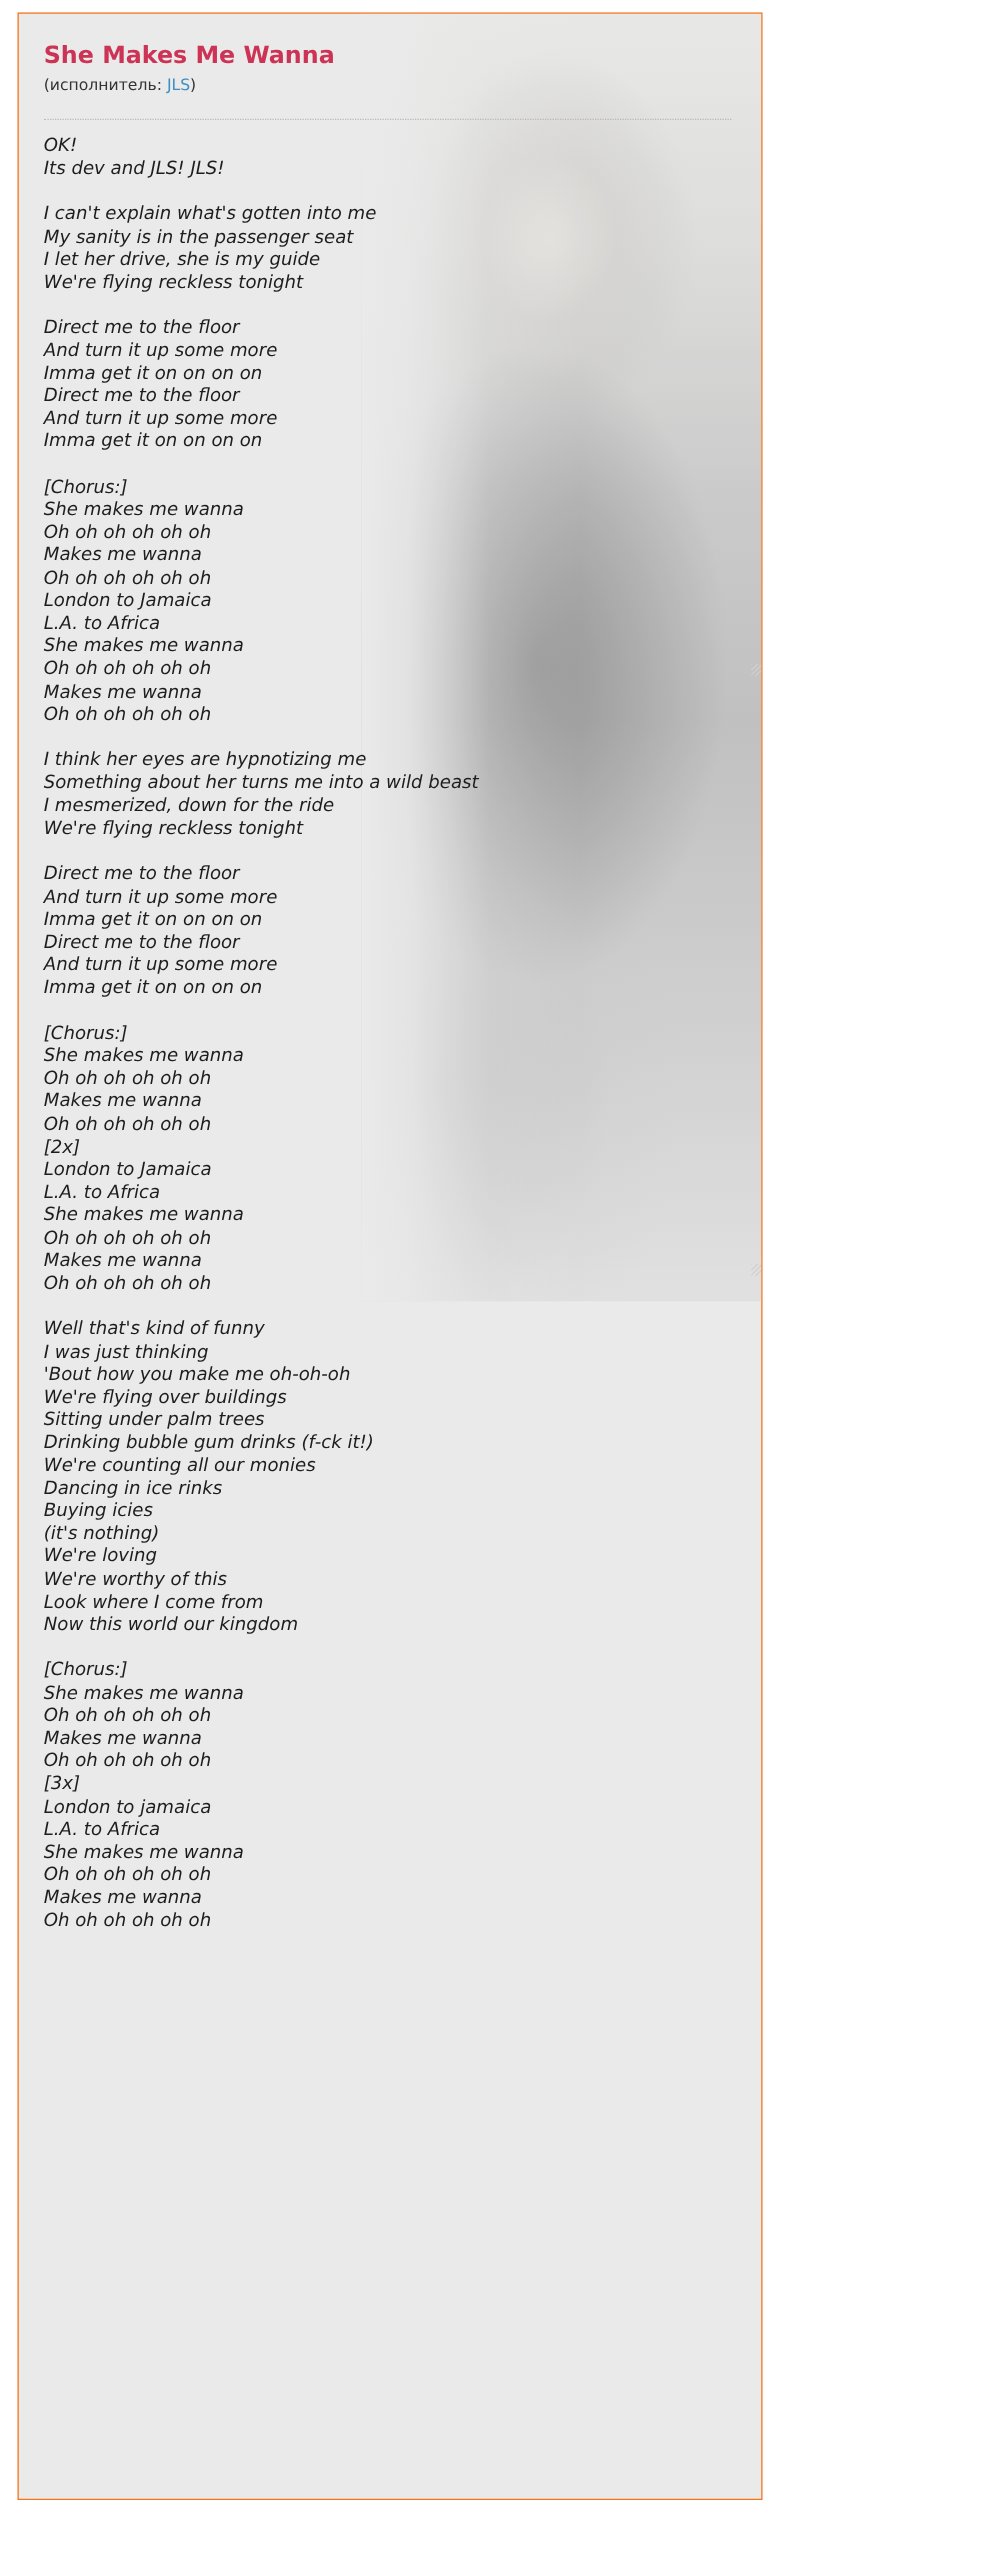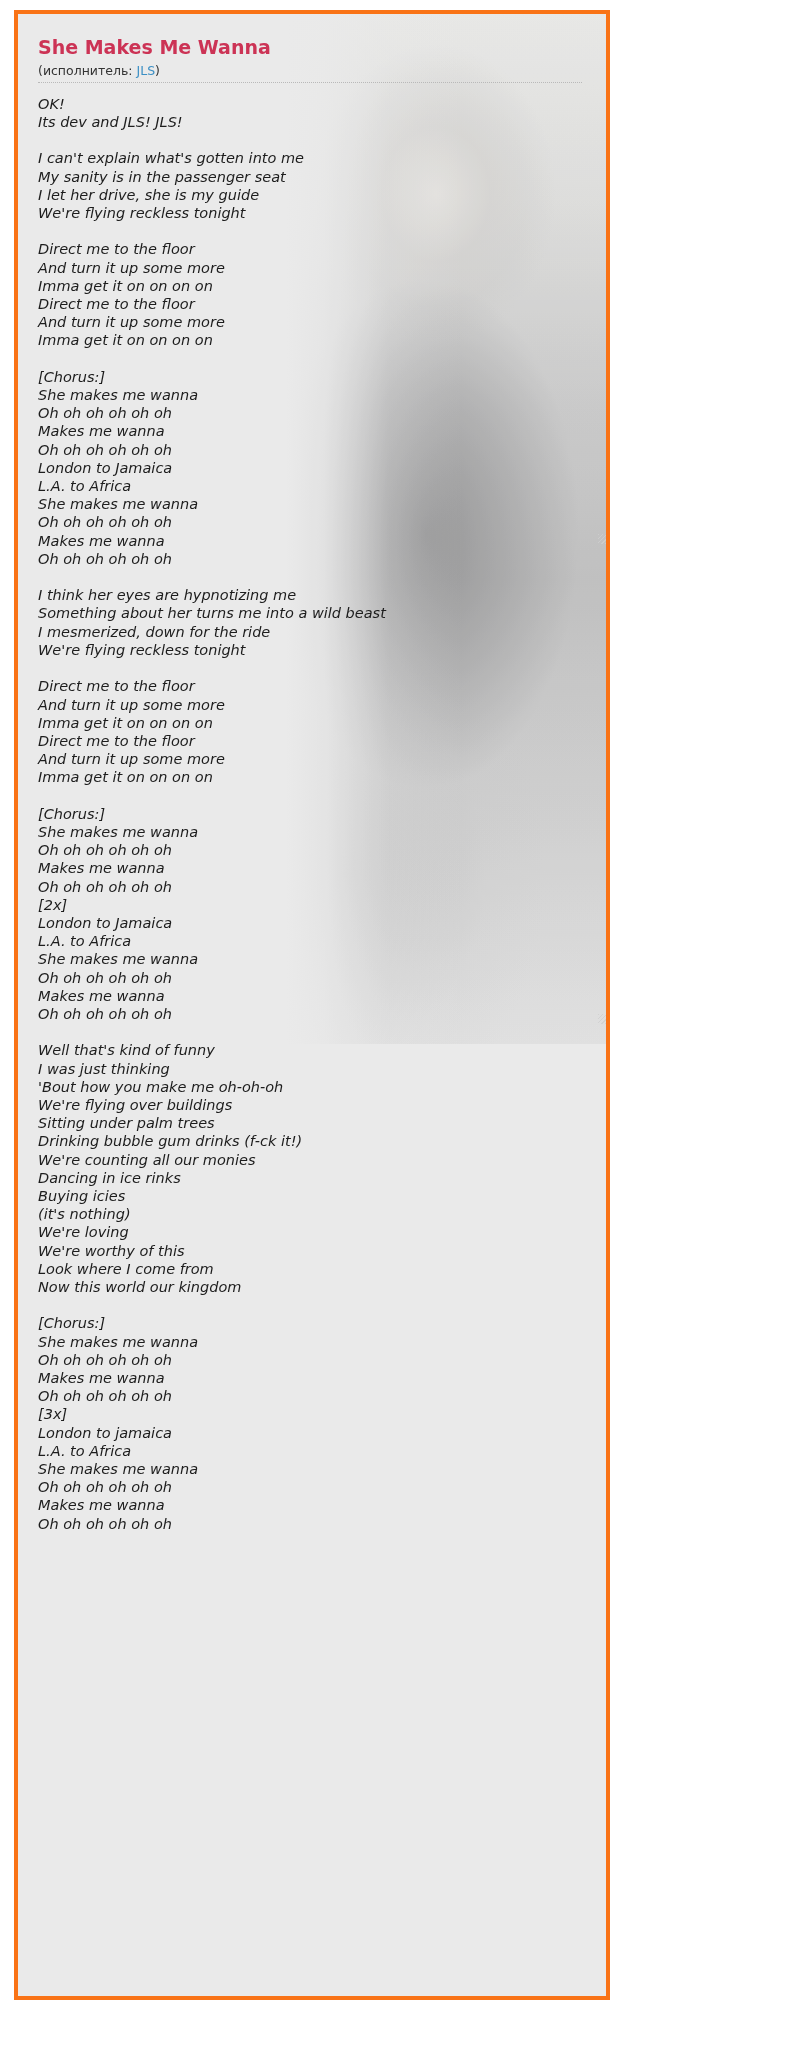--- a/index.html
+++ b/index.html
@@ -18,21 +18,21 @@
     box-sizing: border-box;
     padding: 10px 190px 10px 14px;
     background: #ffffff;
     position: relative;
   }
   .lyrics-card {
     position: relative;
     box-sizing: border-box;
     width: 596px;
     min-height: 1990px;
-    border: 4px solid #f97316;
+    border: 1px solid #f97316;
     background: #eaeaea;
     padding: 22px 24px 40px 20px;
     overflow: hidden;
   }
   
   .photo-bg {
     position: absolute;
     top: 0;
     right: 0;
     width: 320px;
@@ -59,21 +59,21 @@
   .song-title {
     color: #cc3355;
     font-size: 19px;
     font-weight: bold;
     margin: 0 0 4px 0;
     line-height: 1.2;
   }
   .artist-line {
     font-size: 12.5px;
     color: #333;
-    margin: 0 0 4px 0;
+    margin: 0 0 20px 0;
     line-height: 1.2;
   }
   .artist-link {
     color: #3b8fc4;
     text-decoration: none;
   }
   .divider {
     border: 0;
     border-top: 1px dotted #b9b9b9;
     margin: 4px 0 12px 0;

